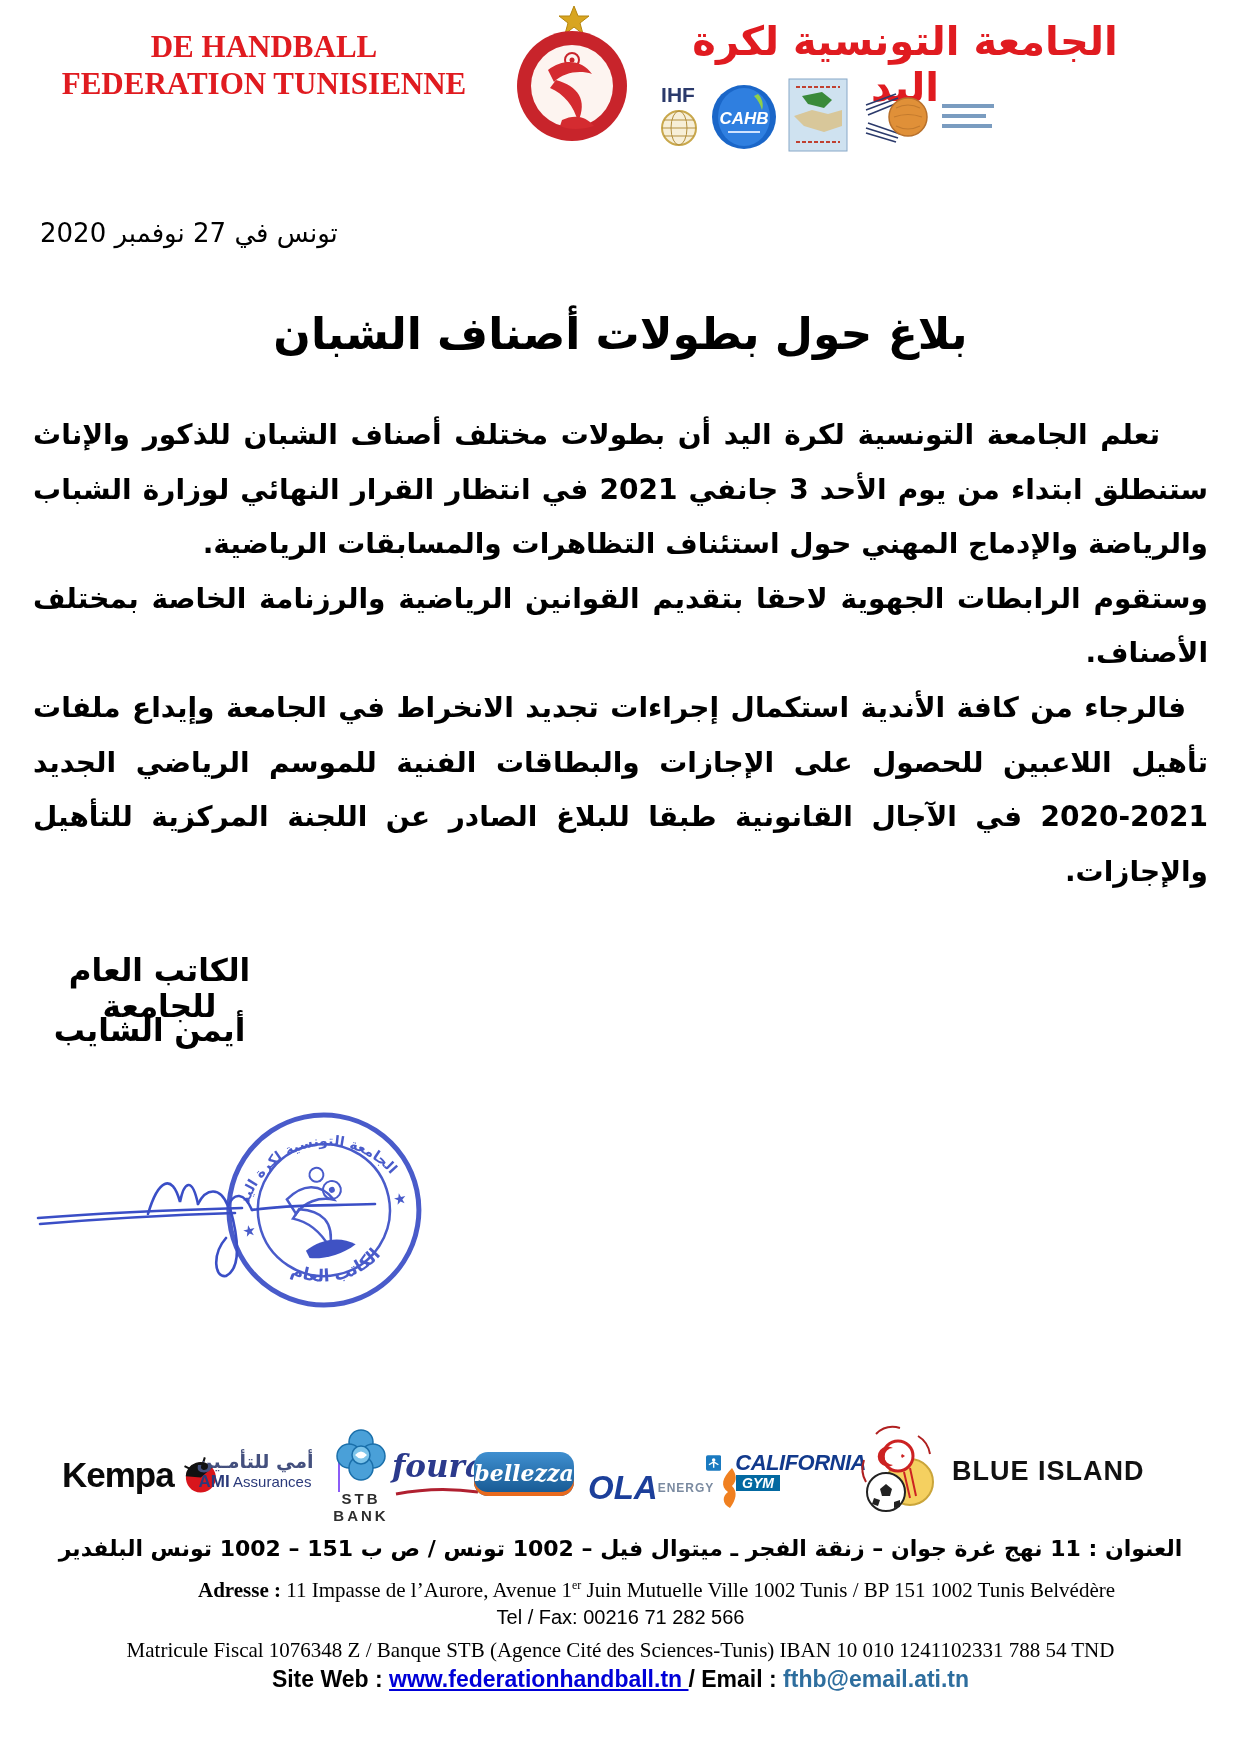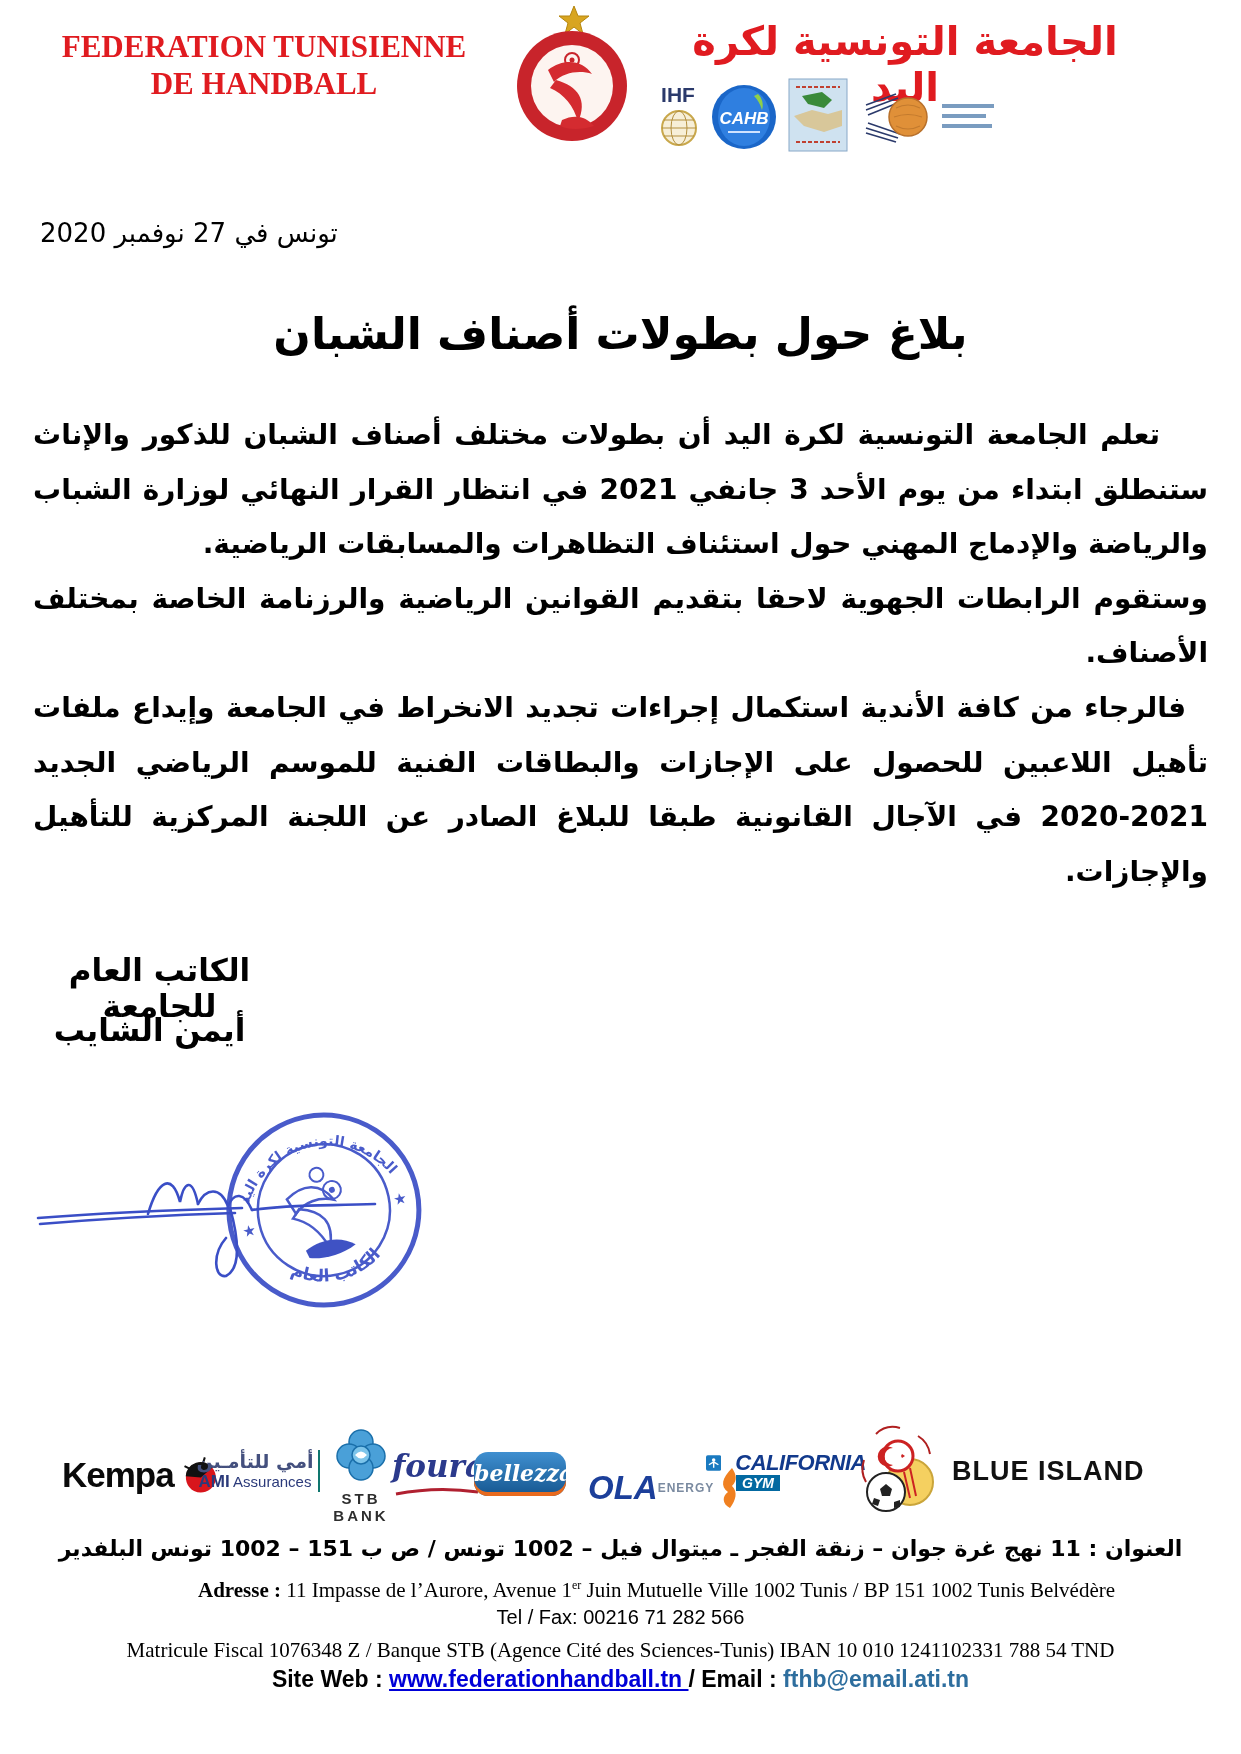--- a/index.html
+++ b/index.html
@@ -52,29 +52,29 @@
     left:52px;top:1012px;width:195px;text-align:center;direction:rtl;
     font-family:"DejaVu Sans",sans-serif;font-weight:bold;font-size:31px;
   }
   .sig-scrawl{left:30px;top:1118px;width:380px;height:195px;}
   .stamp{left:224px;top:1108px;width:200px;height:205px;transform:rotate(-12deg);opacity:.92;}
 
   
   .sponsors{left:0;top:1420px;width:1241px;height:115px;}
   .sp{position:absolute;}
   .kempa-word{font-family:"Liberation Sans",sans-serif;font-weight:900;font-size:35px;color:#0a0a0a;letter-spacing:-1px;}
-  .ami{width:118px;text-align:center;border-right:2px solid #0f766e;padding-right:4px;}
+  .ami{width:118px;text-align:center;border-right:2px solid #8b5cf6;padding-right:24px;}
   .ami-ar{font-family:"DejaVu Sans",sans-serif;font-size:19px;color:#44507e;font-weight:bold;direction:rtl;}
   .ami-en{font-family:"Liberation Sans",sans-serif;font-size:15px;color:#2b3a7a;}
   .ami-en b{font-size:17px;}
   .stb{width:90px;text-align:center;}
   .stb-word{font-family:"Liberation Sans",sans-serif;font-weight:bold;font-size:15px;color:#2e2e2e;letter-spacing:3px;}
   .fourat-word{font-family:"DejaVu Serif",serif;font-style:italic;font-weight:bold;font-size:31px;color:#2b3a8c;}
   .bellezza{
-    width:92px;height:44px;border-radius:14px;background:linear-gradient(#3f8fd0,#15568f);
+    width:100px;height:44px;border-radius:14px;background:linear-gradient(#3f8fd0,#15568f);
     color:#fff;text-align:center;line-height:42px;font-family:"DejaVu Serif",serif;
     font-style:italic;font-weight:bold;font-size:22px;box-shadow:inset 0 -4px 0 #e86a1e;
   }
   .ola-word{font-family:"Liberation Sans",sans-serif;font-weight:900;font-style:italic;font-size:33px;color:#1c3f9a;}
   .ola-sub{font-family:"Liberation Sans",sans-serif;font-weight:bold;font-size:12px;color:#7a8aa0;letter-spacing:1px;}
   .cal{width:160px;}
   .cal-word{font-family:"Liberation Sans",sans-serif;font-weight:900;font-style:italic;font-size:22px;color:#123a8c;letter-spacing:-.5px;}
   .cal-bar{background:#0369a1;color:#fff;font-family:"Liberation Sans",sans-serif;font-weight:900;font-style:italic;font-size:14px;padding:0 6px;display:inline-block;line-height:16px;}
   .blueisland-word{font-family:"Liberation Sans",sans-serif;font-weight:bold;font-size:27px;color:#111;letter-spacing:1px;}
 
@@ -87,22 +87,22 @@
   .f-fiscal{top:1638px;font-family:"Liberation Serif",serif;font-size:21px;}
   .f-web{top:1666px;font-family:"Liberation Sans",sans-serif;font-weight:bold;font-size:23px;}
   .f-web a{color:#0000d8;text-decoration:underline;}
   .f-web .email{color:#2e6e9e;text-decoration:none;}
   sup{font-size:12px;}
 </style>
 </head>
 <body>
 
 <div class="abs org-fr">
+  <div>DE HANDBALL</div>
   <div>FEDERATION TUNISIENNE</div>
-  <div>DE HANDBALL</div>
 </div>
 
 <div class="abs fthb-logo">
   <svg width="120" height="142" viewBox="0 0 120 142">
     <polygon points="62,2 66,12 77,12 68,19 71,30 62,23 53,30 56,19 47,12 58,12" fill="#d8a520" stroke="#b5860e" stroke-width="1"></polygon>
     <circle cx="60" cy="82" r="55" fill="#c8242b"></circle>
     <circle cx="60" cy="82" r="41" fill="#fdf4f0"></circle>
     <circle cx="60" cy="56" r="7" fill="none" stroke="#c8242b" stroke-width="2"></circle>
     <circle cx="60" cy="56" r="2.5" fill="#c8242b"></circle>
     <path d="M36,66 C52,54 70,56 80,70 C68,66 52,68 42,78 Z" fill="#d42b30"></path>

